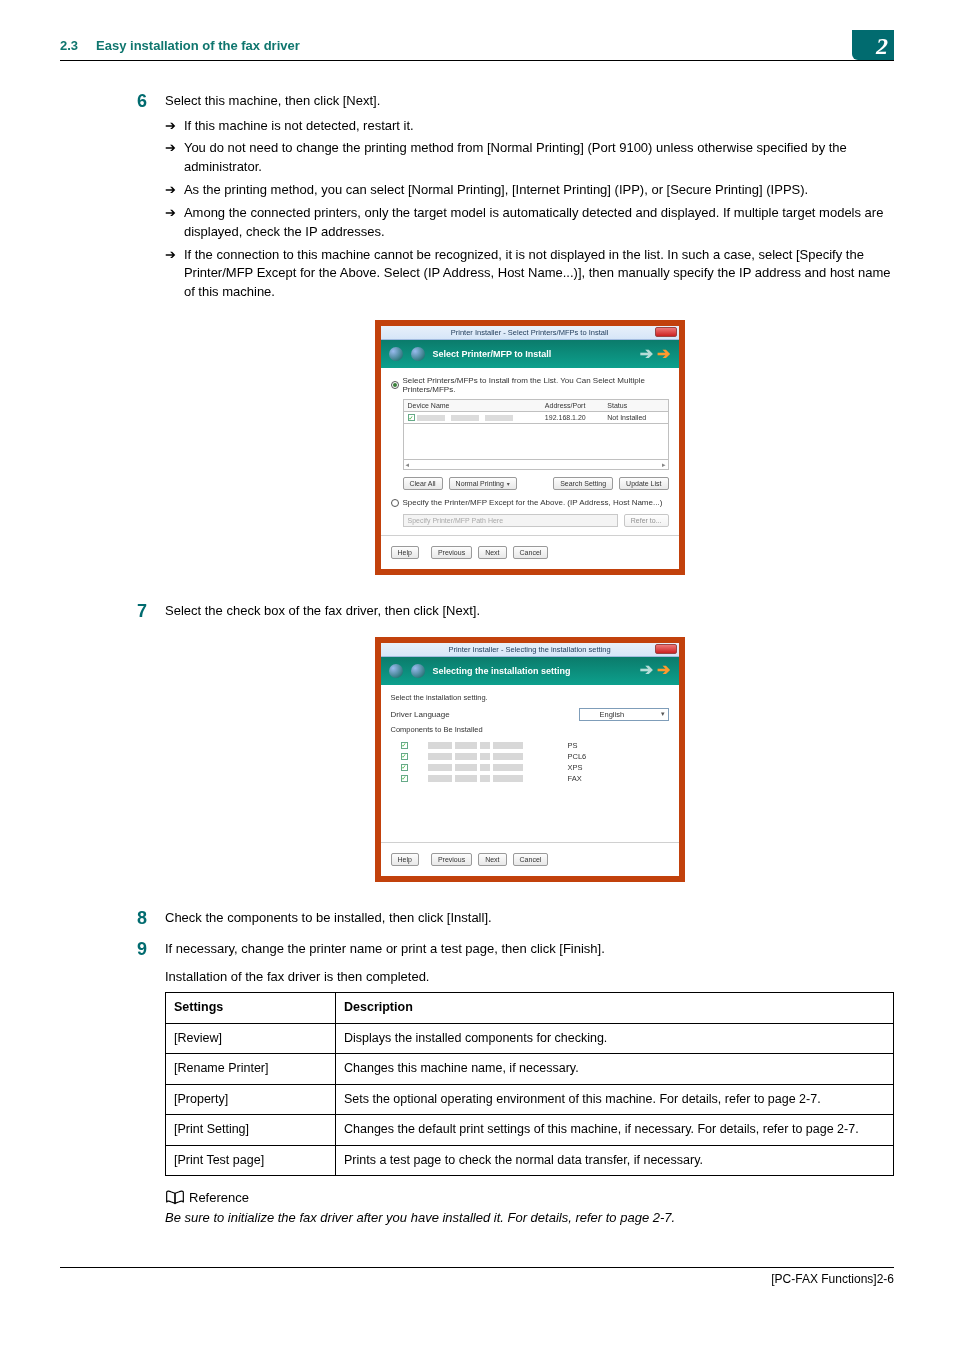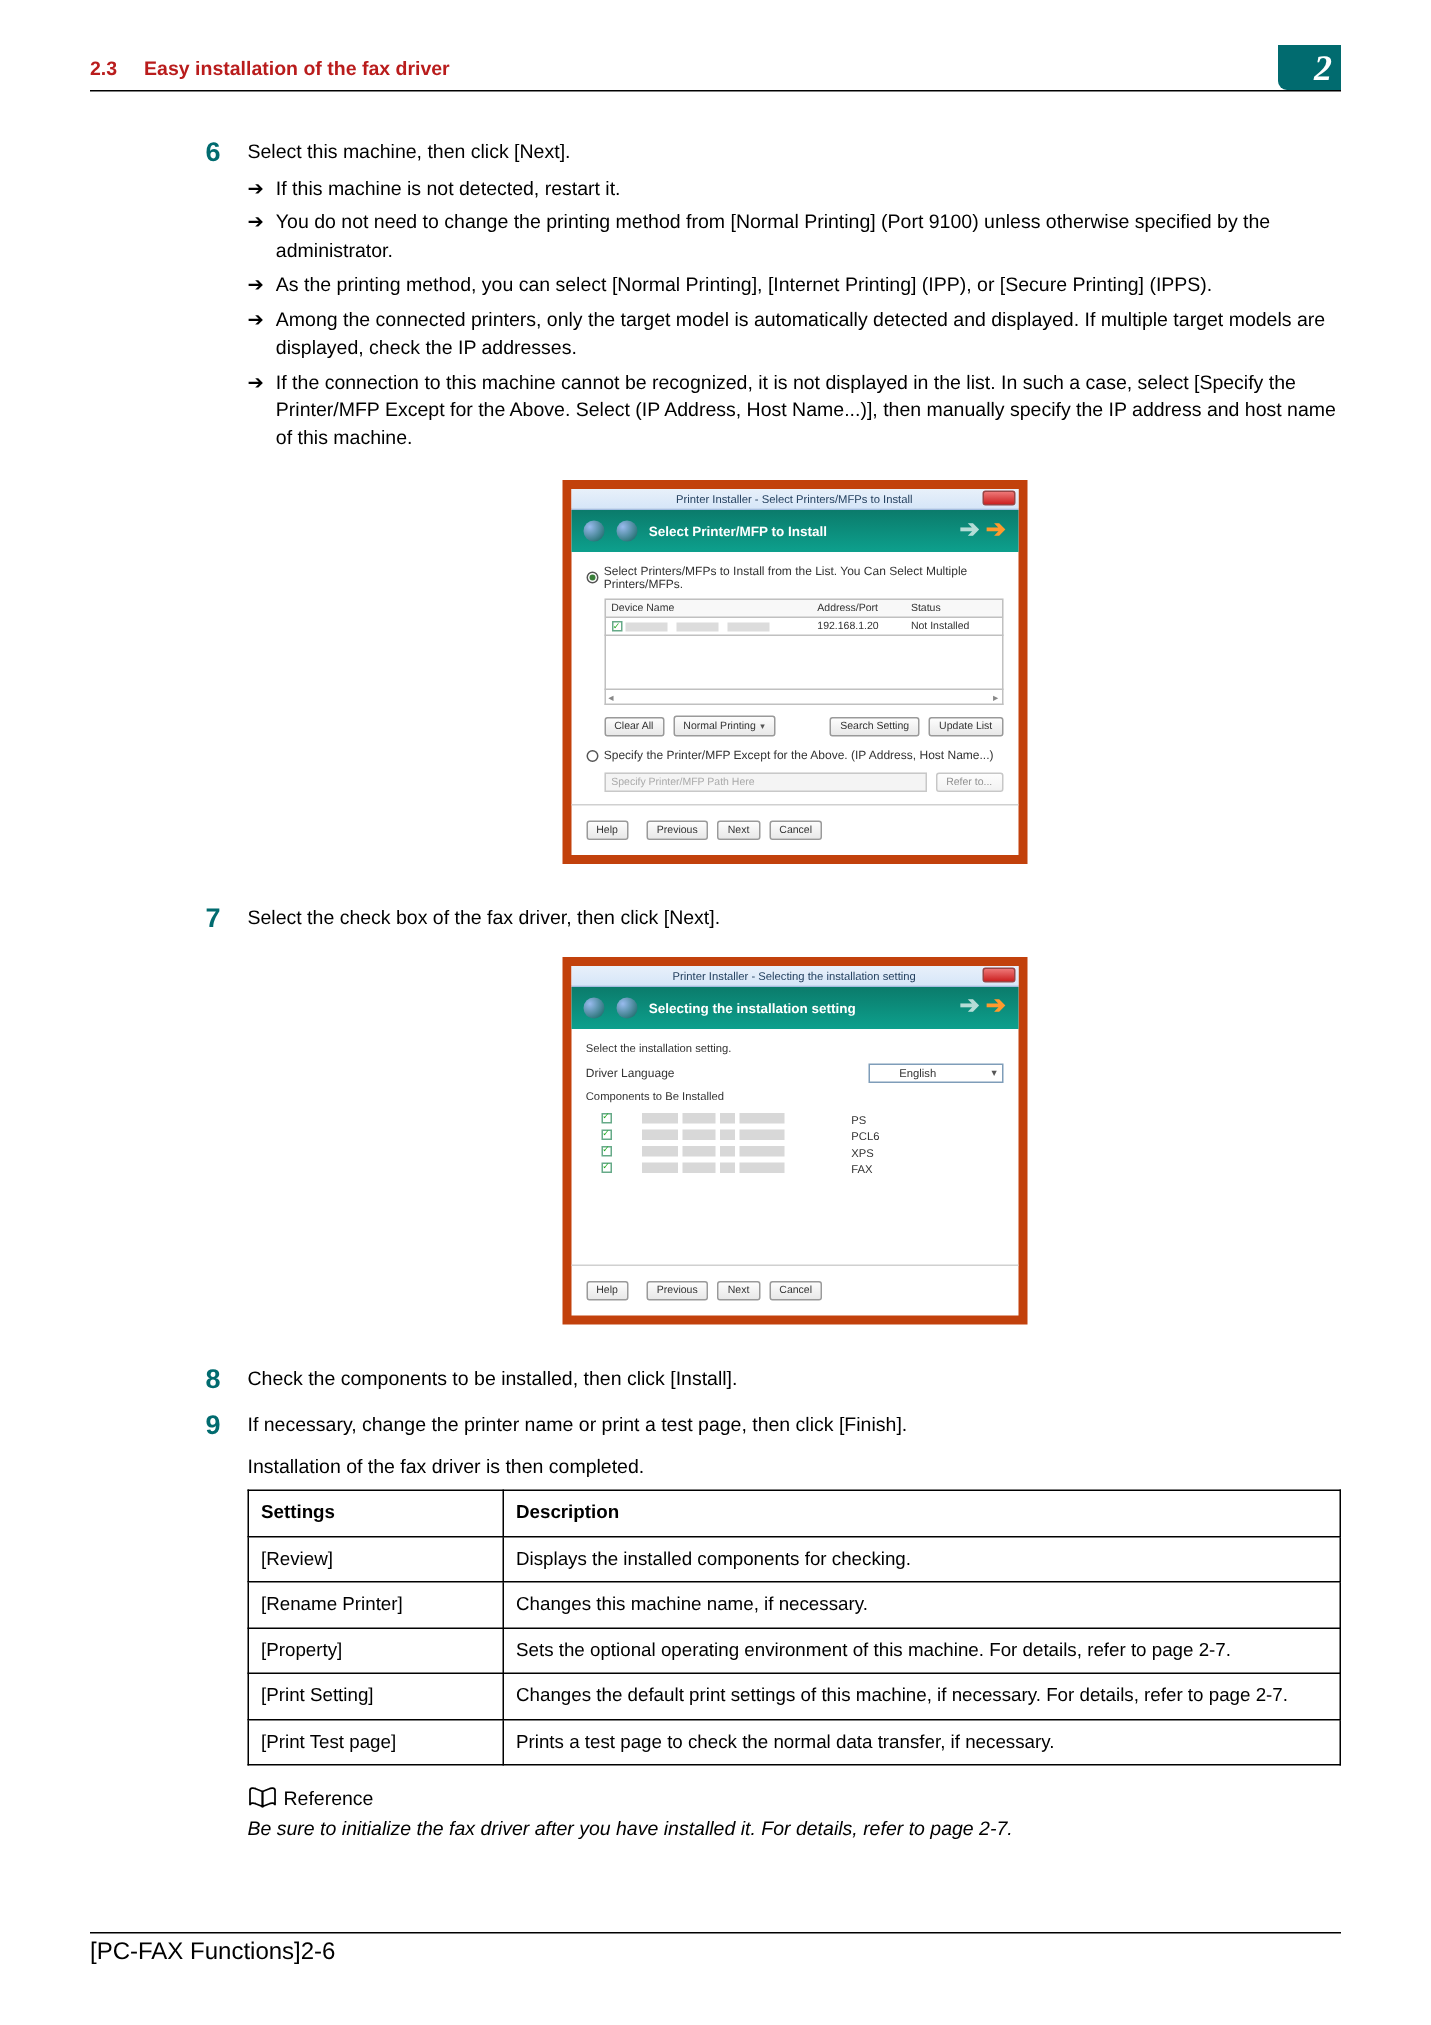--- a/index.html
+++ b/index.html
@@ -21,21 +21,21 @@
     justify-content: space-between;
     border-bottom: 1px solid #000;
     padding-bottom: 0;
     margin-bottom: 30px;
   }
   .header-left {
     display: flex;
     align-items: baseline;
     gap: 18px;
     font-weight: bold;
-    color: #b91c1c;
+    color: #0f766e;
     font-size: 13px;
   }
   .chapter-badge {
     background: #016b6f;
     color: #fff;
     font-weight: bold;
     font-style: italic;
     font-size: 24px;
     width: 42px;
     height: 30px;
@@ -230,21 +230,21 @@
   .ss-label-line{margin-bottom:6px; font-size:7.5px;}
   .ss-row-flex{display:flex;align-items:center;gap:6px;margin:4px 0}
   .ss-select{
     border:1px solid #7f9db9; padding:1px 16px 1px 20px;
     font-size:7.5px; min-width:90px; position:relative; background:#fff;
   }
   .ss-select::after{
     content:"▾"; position:absolute; right:3px; top:1px; font-size:7px; color:#555;
   }
   .ss-comp-row{
-    display:flex; align-items:flex-start; gap:20px; font-size:7.5px; padding:1px 0;
+    display:flex; align-items:center; gap:20px; font-size:7.5px; padding:1px 0;
   }
   .ss-comp-row .redacts{display:flex;gap:3px;flex:0 0 120px}
   .ss-comp-row .redacts span{background:#d8d8d8;height:7px;display:inline-block}
   
   table.settings {
     border-collapse: collapse;
     width: 100%;
     margin-top: 6px;
     font-size: 12.5px;
   }
@@ -271,26 +271,26 @@
   .ref-icon {
     width: 20px; height: 15px;
     flex-shrink:0;
   }
   .ref-text {
     font-style: italic;
     margin-top: 4px;
     line-height: 1.4;
   }
   .footer {
-    margin-top: 60px;
+    margin-top: 40px;
     border-top: 1px solid #000;
     padding-top: 4px;
     display: flex;
-    justify-content: flex-start;
-    font-size: 16px;
+    justify-content: flex-end;
+    font-size: 12px;
   }
 </style>
 </head>
 <body>
 
 <div class="page">
 
   <div class="header-row">
     <div class="header-left">
       <span>2.3</span>

